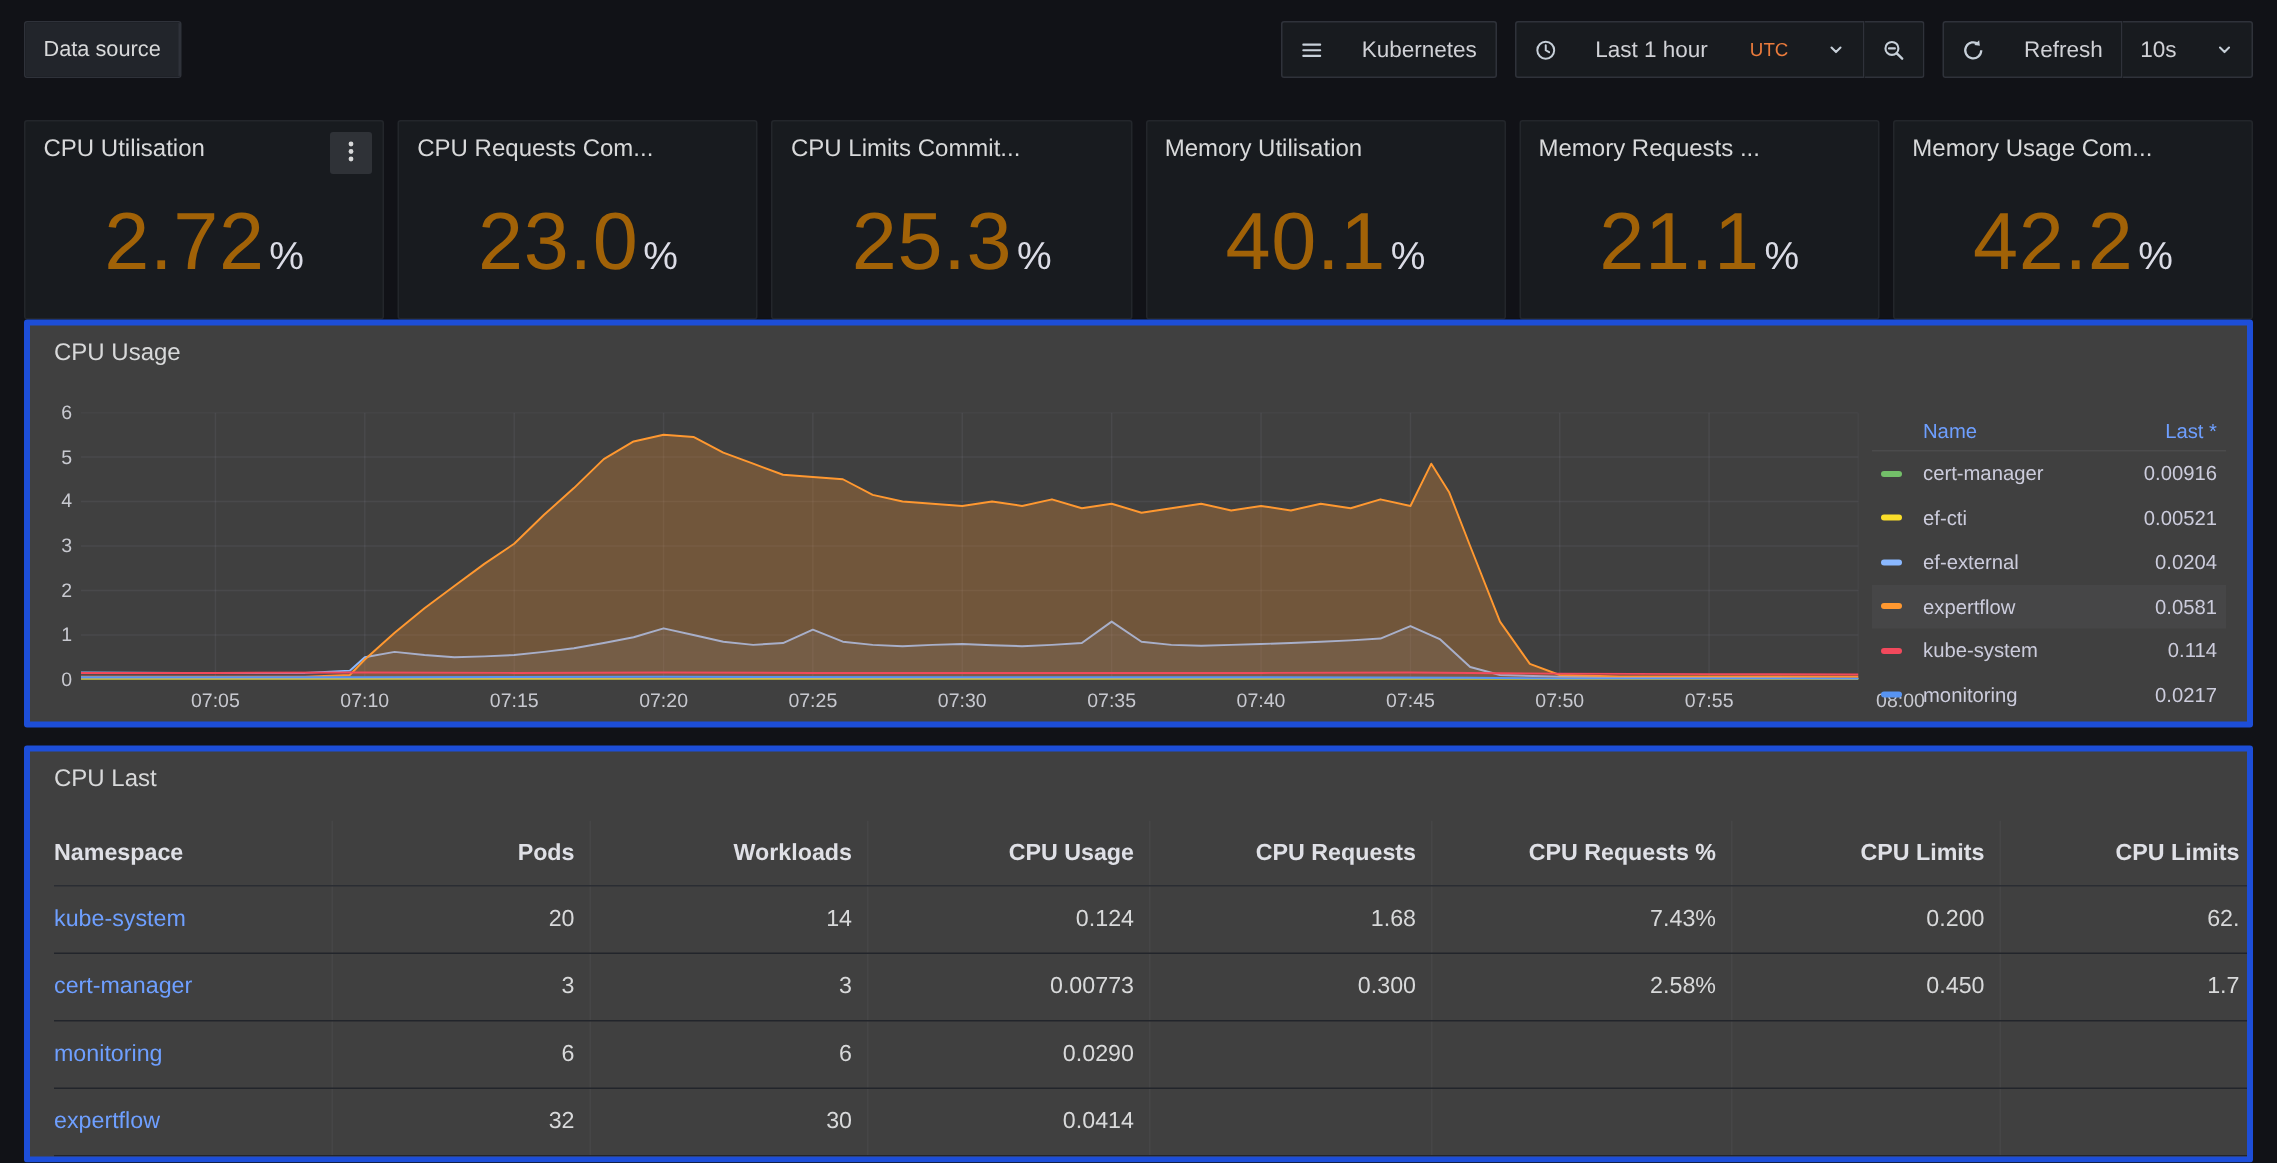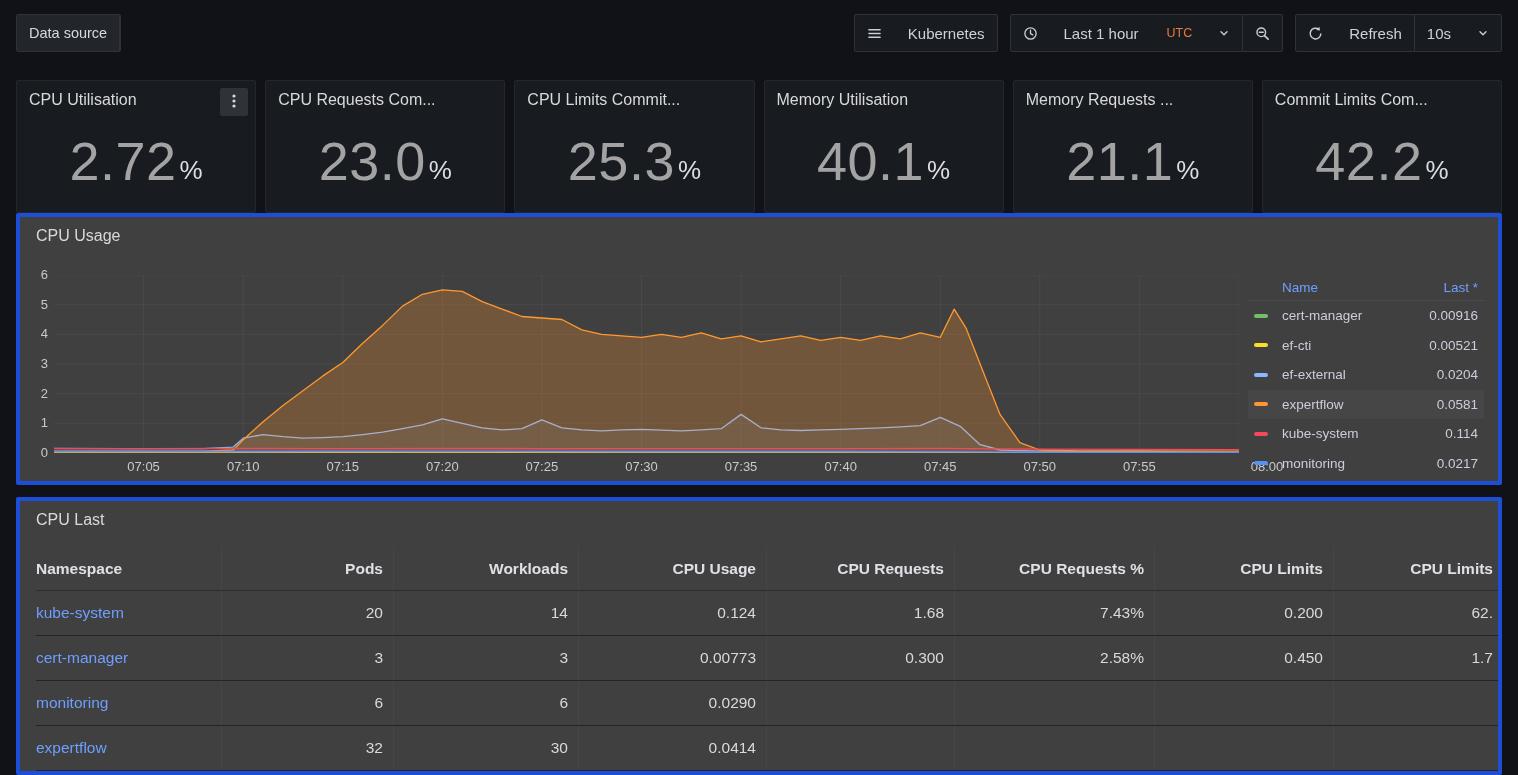--- a/index.html
+++ b/index.html
@@ -33,21 +33,21 @@
   .panel { background:#404040; border:4px solid #1d4ed8; border-radius:2px; position:relative; }
   .panel-title { position:absolute; top:10px; left:16px; margin:0; font-size:16px; font-weight:500; color:#d8d9da; }
 
   
   .stat-row { display:flex; gap:9px; height:133px; flex:none; }
   .stat-panel { flex:1; background:#181b1f; border:1px solid #23262b; border-radius:2px; position:relative; overflow:hidden; }
   .stat-title { position:absolute; top:10px; left:12px; right:38px; font-size:16px; font-weight:500; color:#d8d9da; white-space:nowrap; overflow:hidden; }
   .panel-menu-button { position:absolute; top:7px; right:7px; width:28px; height:28px; background:#2f3237; border:none; border-radius:2px; display:flex; align-items:center; justify-content:center; color:#d8d9da; cursor:pointer; }
   .stat-value-row { position:absolute; left:0; right:0; top:36px; bottom:8px; display:flex; align-items:center; justify-content:center; }
   .stat-value-inner { display:flex; align-items:flex-end; }
-  .stat-value { font-size:54px; font-weight:500; line-height:1; color:#a3a3a3; letter-spacing:0.5px; }
+  .stat-value { font-size:54px; font-weight:500; line-height:1; color:#a16207; letter-spacing:0.5px; }
   .stat-unit { font-size:26px; font-weight:500; line-height:1; color:#dbdce6; margin-left:3px; margin-bottom:5px; }
 
   
   .cpu-usage-panel { height:272px; margin-bottom:12px; flex:none; }
   .y-labels { position:absolute; left:0; top:0; width:28px; height:100%; }
   .y-tick { position:absolute; right:0; width:28px; text-align:right; font-size:13px; color:#c8c9d0; line-height:16px; }
   .plot { position:absolute; left:34px; top:58px; width:1185px; height:178px; }
   .plot svg { display:block; width:1185px; height:178px; }
   .x-labels { position:absolute; left:34px; top:242px; width:1200px; height:18px; }
   .x-tick { position:absolute; transform:translateX(-50%); font-size:13px; color:#c8c9d0; white-space:nowrap; }
@@ -199,21 +199,21 @@
 
       <div class="stat-value-row">
         <div class="stat-value-inner">
           <span class="stat-value">21.1</span>
           <span class="stat-unit">%</span>
         </div>
       </div>
     </div>
 
     <div class="stat-panel">
-      <div class="stat-title">Commit Limits Com...</div>
+      <div class="stat-title">Memory Usage Com...</div>
 
       <div class="stat-value-row">
         <div class="stat-value-inner">
           <span class="stat-value">42.2</span>
           <span class="stat-unit">%</span>
         </div>
       </div>
     </div>
   </div>
 

